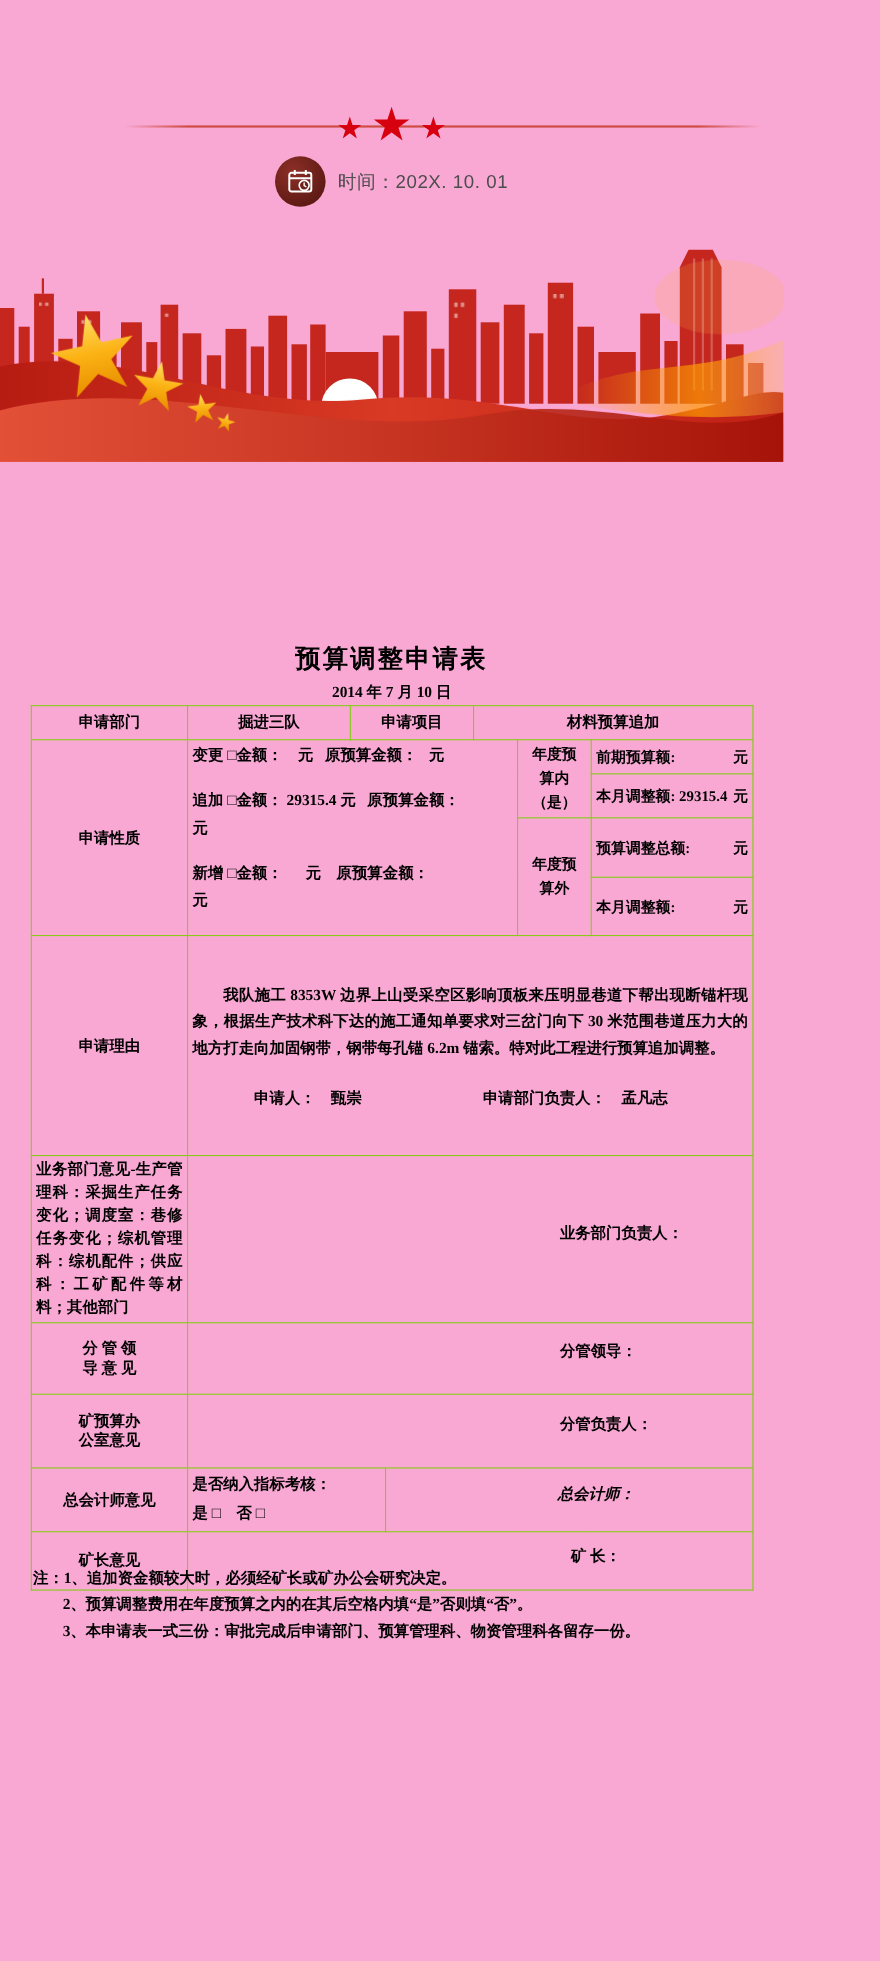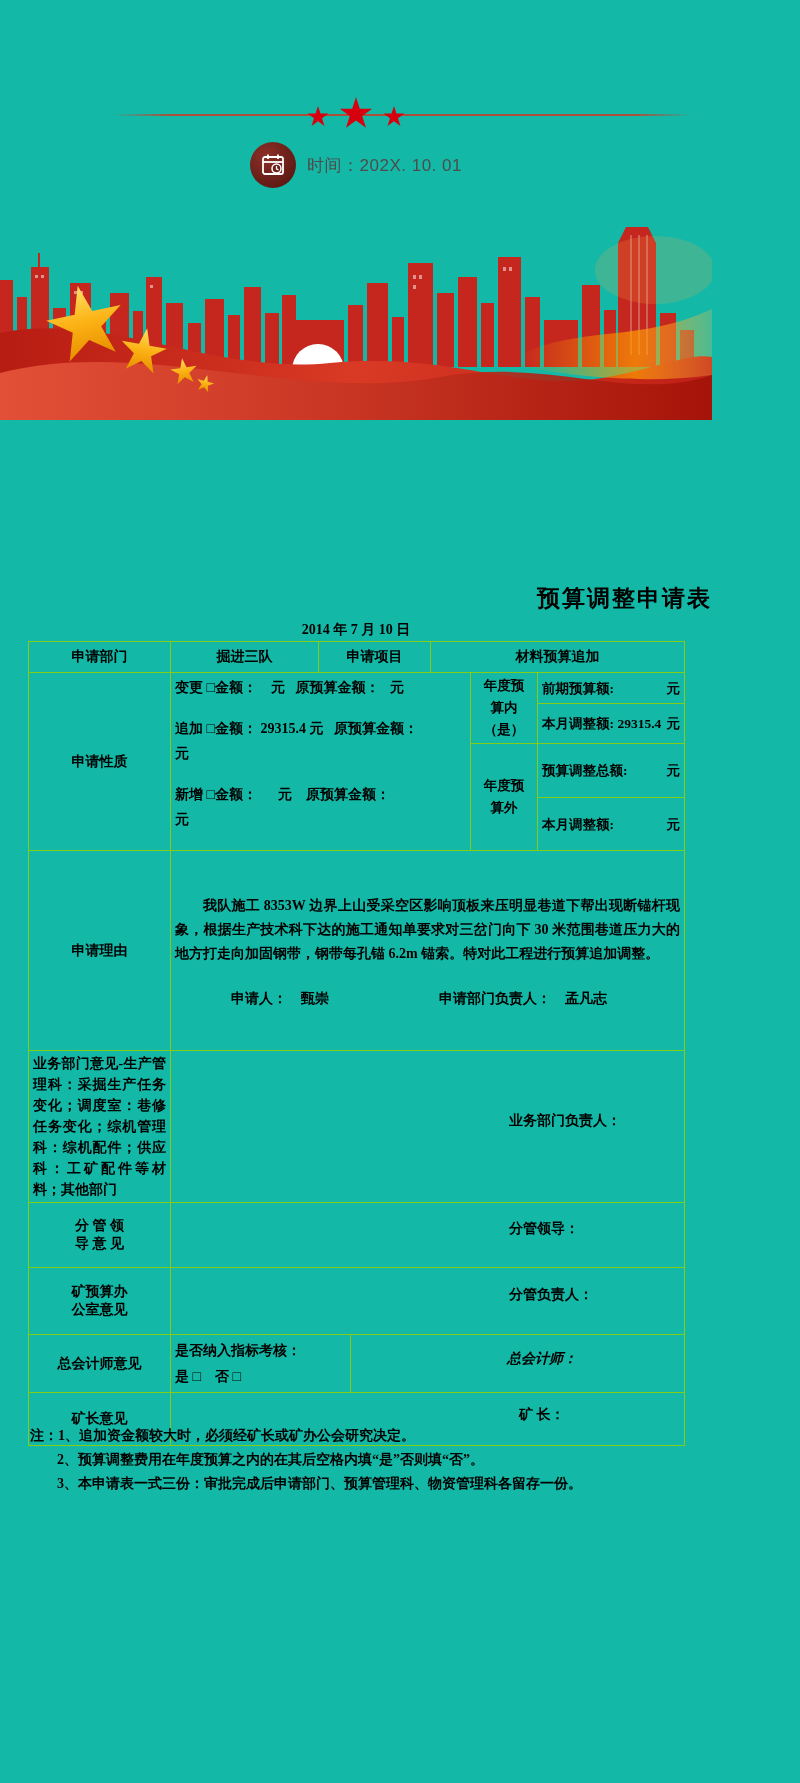--- a/index.html
+++ b/index.html
@@ -1,36 +1,36 @@
 <!DOCTYPE html>
 <html><head>
 <meta charset="utf-8">
 <style>
   * { box-sizing: border-box; margin: 0; padding: 0; }
   html, body { background: #fff; }
   body { font-family: "Liberation Serif", "DejaVu Serif", serif; }
-  .page { position: relative; width: 800px; height: 1783px; background: #14b8a6; overflow: hidden; }
+  .page { position: relative; width: 800px; height: 1783px; background: #f9a8d4; overflow: hidden; }
 
   
   .divider-line { position: absolute; left: 113px; top: 114px; width: 579px; height: 2px;
     background: linear-gradient(90deg, rgba(199,60,40,0), rgba(199,60,40,.85) 10%, rgba(199,60,40,.85) 90%, rgba(199,60,40,0)); }
   .divider-stars { position: absolute; left: 296px; top: 96px; width: 120px; height: 40px; }
 
   
   .time-row { position: absolute; left: 0; top: 142px; width: 712px; display: flex; justify-content: center; align-items: center; gap: 11px; }
   .time-badge { width: 46px; height: 46px; border-radius: 50%;
     background: radial-gradient(circle at 35% 30%, #8c2f27, #5e1a14 75%);
     display: flex; align-items: center; justify-content: center; flex: 0 0 auto; }
   .time-text { font-family: "Liberation Sans", "DejaVu Sans", sans-serif; font-size: 17px; color: #4d4d4d; letter-spacing: .5px; }
 
   
   .banner { position: absolute; left: 0; top: 225px; width: 712px; height: 195px; }
 
   
-  .doc-title { position: absolute; left: 0; top: 583px; width: 712px; text-align: right; font-size: 23px; font-weight: bold; color: #000; letter-spacing: 2px; }
+  .doc-title { position: absolute; left: 0; top: 583px; width: 712px; text-align: center; font-size: 23px; font-weight: bold; color: #000; letter-spacing: 2px; }
   .doc-date  { position: absolute; left: 0; top: 621px; width: 712px; text-align: center; font-size: 14px; font-weight: bold; color: #000; }
 
   table.form { position: absolute; left: 28px; top: 641px; width: 656px; border-collapse: collapse; table-layout: fixed;
     font-size: 14px; font-weight: bold; color: #000; }
   table.form td { border: 1px solid #84cc16; padding: 2px 4px; vertical-align: middle; }
   .c { text-align: center; }
   .pre { white-space: pre-wrap; }
   tr.h31 { height: 31px; } tr.h30 { height: 30px; } tr.h38 { height: 38px; }
   tr.h52 { height: 52px; } tr.h53 { height: 53px; } tr.h200 { height: 200px; }
   tr.h130 { height: 130px; } tr.h65 { height: 65px; } tr.h67 { height: 67px; }

